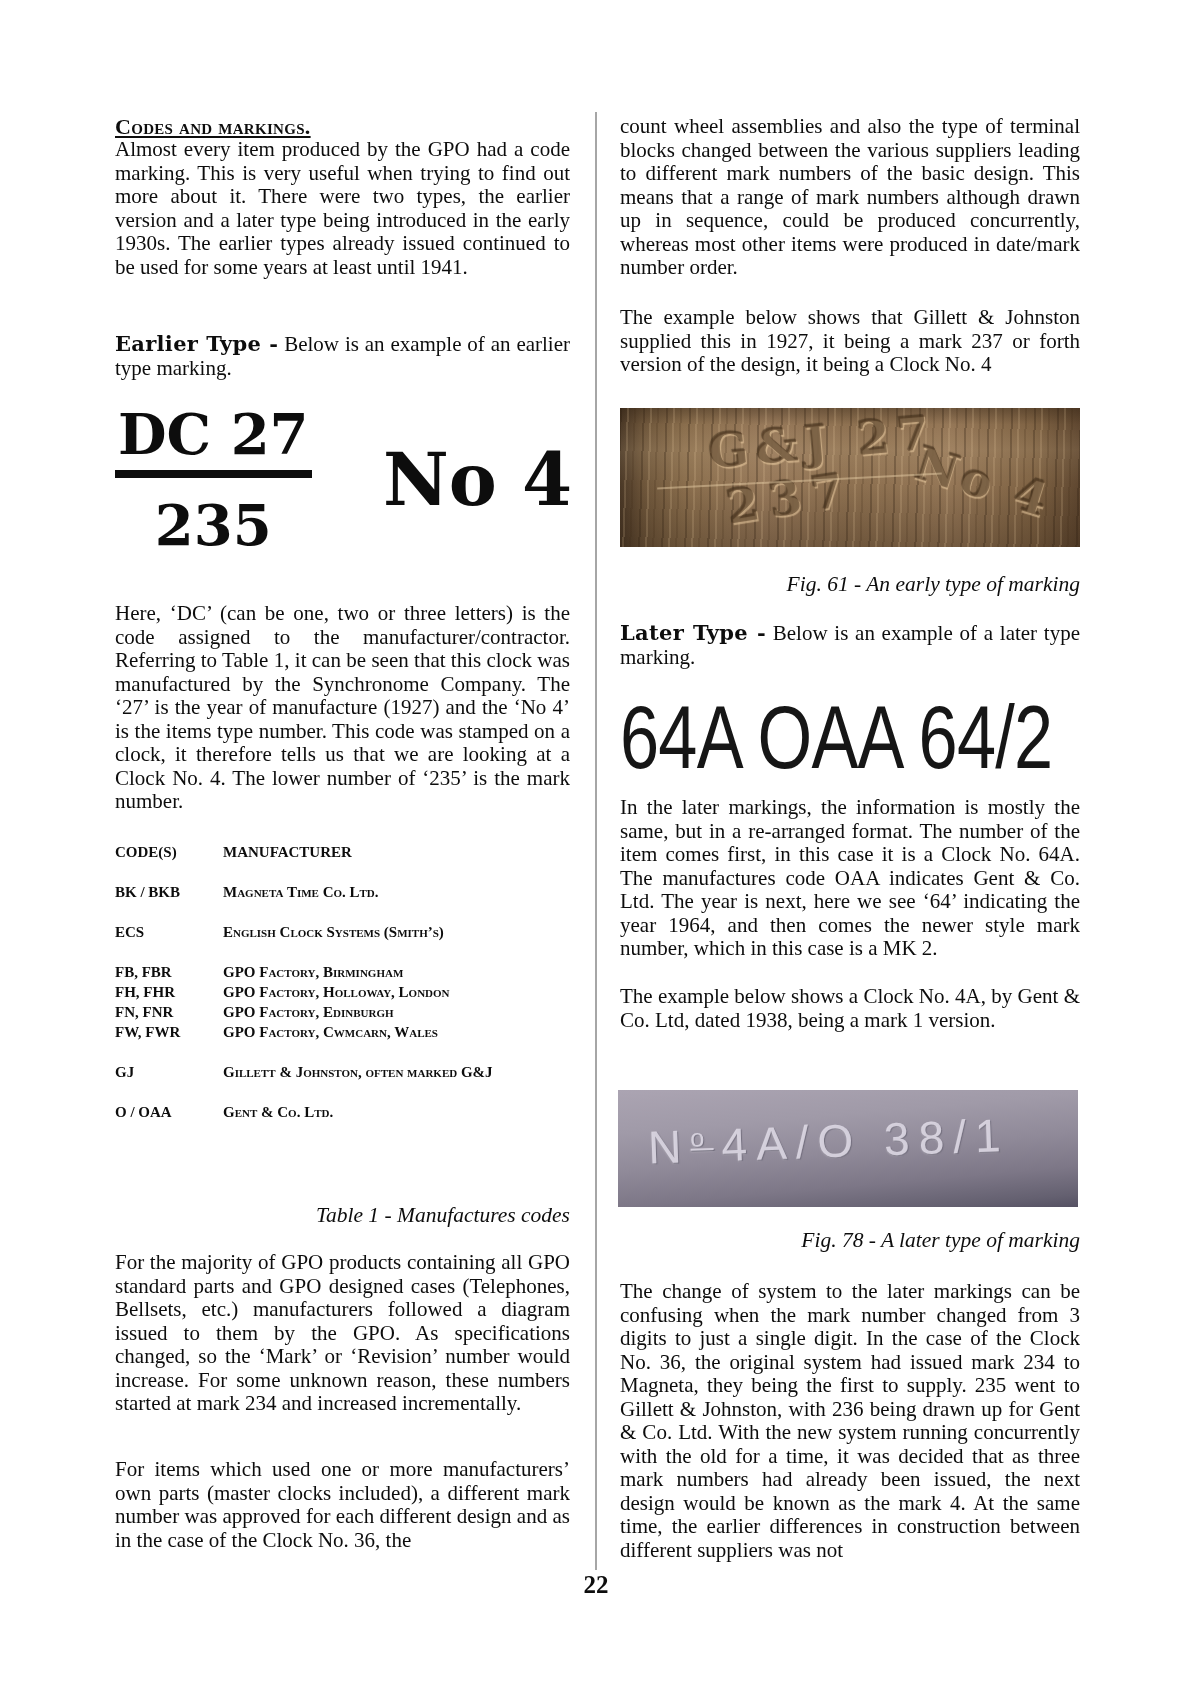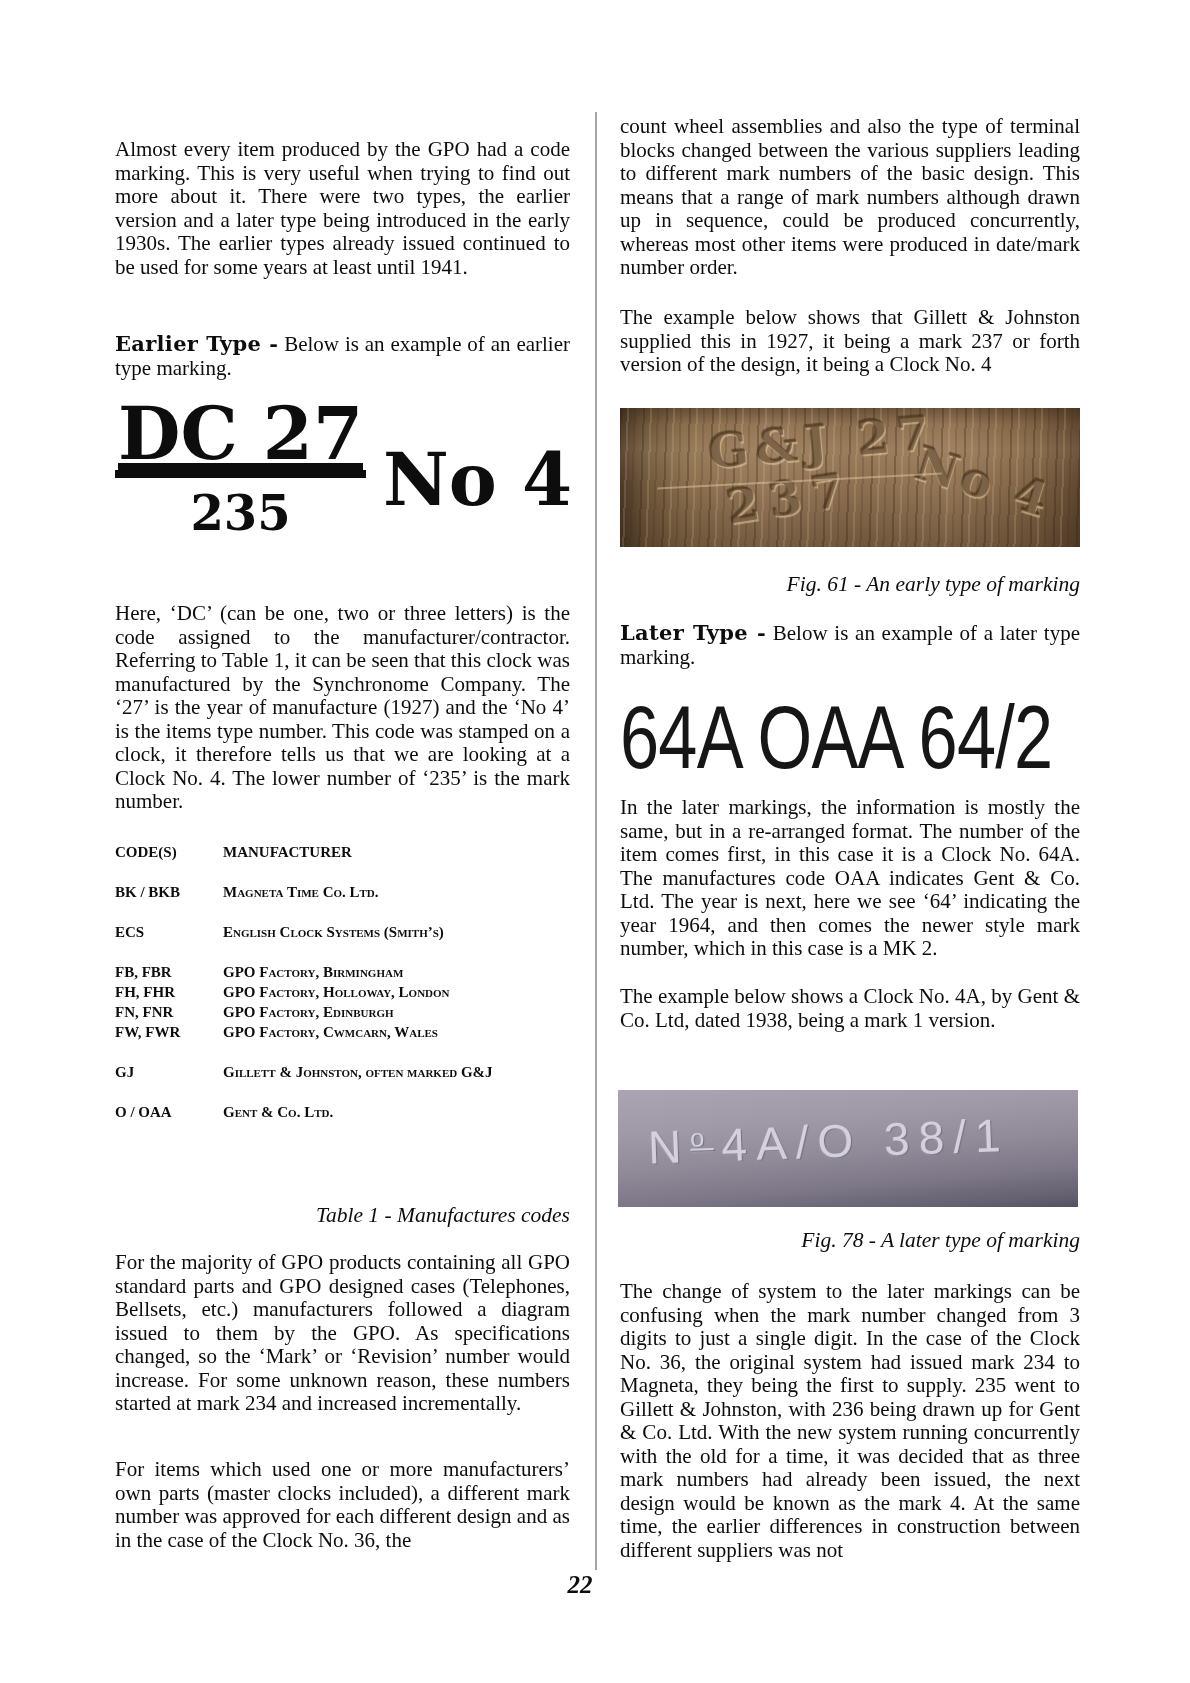--- a/index.html
+++ b/index.html
@@ -18,23 +18,23 @@
   }
   .lead{
     font-family:"DejaVu Serif", serif;font-weight:bold;font-size:21px;letter-spacing:0.3px;
   }
   .caption{font-style:italic;font-size:21.5px;text-align:right;}
 
   
   .marking-early{left:115px;top:402px;width:455px;height:152px;}
   .frac{position:absolute;left:0;top:0;display:inline-block;text-align:center;
         font-family:"DejaVu Serif", serif;font-weight:bold;color:#0d0d0d;}
-  .frac-top{display:block;font-size:72px;line-height:64px;padding:0 3px 4px 3px;
-            border-bottom:8px solid #0d0d0d;white-space:nowrap;text-decoration:underline;}
-  .frac-bot{display:block;font-size:48px;line-height:62px;padding-top:4px;white-space:nowrap;}
+  .frac-top{display:block;font-size:56px;line-height:64px;padding:0 3px 4px 3px;
+            border-bottom:8px solid #0d0d0d;white-space:nowrap;}
+  .frac-bot{display:block;font-size:56px;line-height:62px;padding-top:16px;white-space:nowrap;}
   .marking-no4{position:absolute;left:268px;top:46px;font-family:"DejaVu Serif", serif;
                font-weight:bold;font-size:72px;line-height:64px;white-space:nowrap;}
 
   
   .marking-later{
     left:620px;top:699px;font-family:"Liberation Sans", sans-serif;
     font-size:89px;line-height:76px;white-space:nowrap;color:#161616;
     transform:scaleX(0.79);transform-origin:left top;letter-spacing:-1px;
   }
 
@@ -76,30 +76,31 @@
       linear-gradient(175deg, #aba4b2 0%, #a09aa8 28%, #908a99 52%,
         #7d7787 74%, #646070 92%, #555163 100%);
   }
   .scratch{position:absolute;left:30px;top:18px;font-family:"Liberation Sans", sans-serif;
     font-size:46px;line-height:50px;color:rgba(224,220,232,0.85);letter-spacing:9px;
     transform:rotate(-2deg);white-space:nowrap;
     text-shadow:0 1px 2px rgba(255,255,255,0.25), 1px 1px 1px rgba(100,95,112,0.9);}
   .scratch-o{font-size:0.55em;vertical-align:0.6em;text-decoration:underline;margin-right:8px;}
 
   .divider{left:595px;top:112px;width:2px;height:1458px;background:#a6a6a6;}
-  .page-number{left:520px;top:1571px;width:120px;text-align:center;
-    font-weight:bold;font-size:25px;font-style:italic;}
+  .page-number{left:536px;top:1571px;width:120px;text-align:center;
+    font-weight:bold;font-size:25px;}
 </style>
 </head>
 <body>
 
 <div class="page">
 
   <div class="abs divider"></div>
 
+  <div class="abs lcol heading" style="top:115px;">Codes and markings.</div>
 
   <div class="abs lcol body-text" style="top:138px;">Almost every item produced by the GPO had a code marking. This is very useful when trying to find out more about it. There were two types, the earlier version and a later type being introduced in the early 1930s. The earlier types already issued continued to be used for some years at least until 1941.</div>
 
   <div class="abs lcol body-text" style="top:332px;">
     <span class="lead">Earlier Type -</span><span> Below is an example of an earlier type marking.</span>
   </div>
 
   <div class="abs marking-early">
     <span class="frac">
       <span class="frac-top">DC 27</span>

